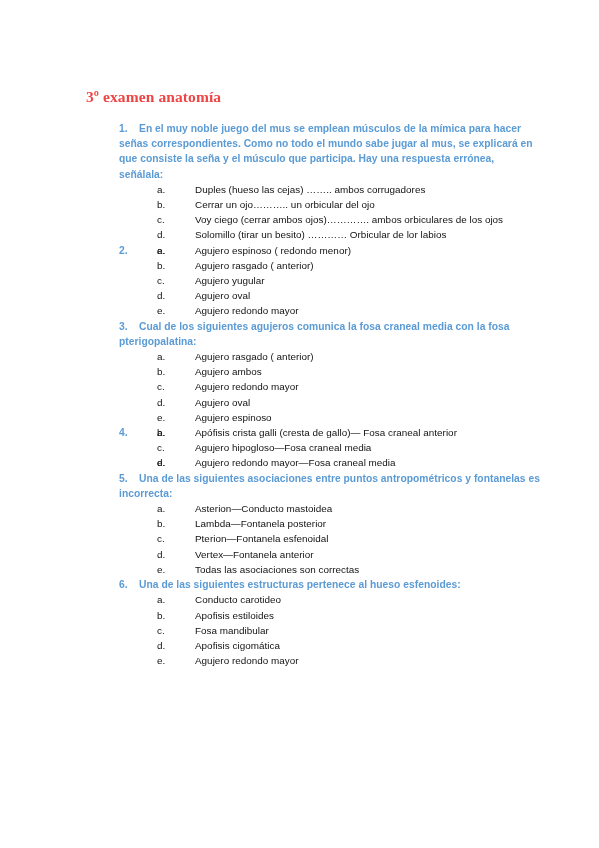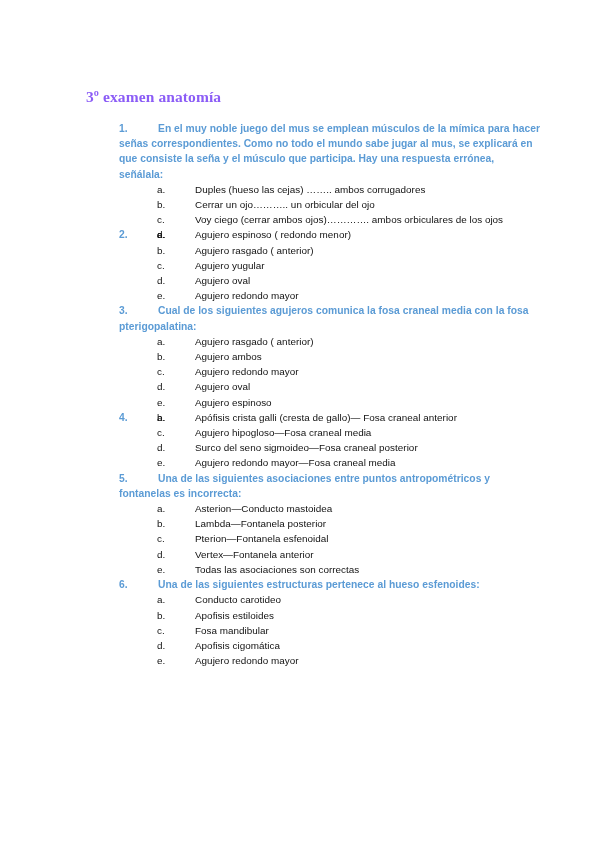--- a/index.html
+++ b/index.html
@@ -23,21 +23,21 @@
     background: #ffffff;
   }
 
   .doc-title {
     position: absolute;
     left: 86px;
     top: 88px;
     font-family: "Liberation Serif", serif;
     font-weight: bold;
     font-size: 15.5px;
-    color: #8b5cf6;
+    color: #ef4444;
     letter-spacing: 0.1px;
     white-space: nowrap;
   }
 
   .content {
     position: absolute;
     left: 0;
     top: 121px;
     width: 599px;
   }
@@ -64,21 +64,21 @@
     position: absolute;
     left: 119px;
     top: 0;
     width: 38px;
     font-weight: bold;
     color: #5B9BD5;
   }
 
   .q-text {
     display: inline;
-    margin-left: 39px;
+    margin-left: 20px;
   }
 
   
   .options {
     margin: 0;
     padding: 0;
   }
 
   .option {
     position: relative;
@@ -112,21 +112,21 @@
 
   <div class="doc-title">3º examen anatomía</div>
 
   <div class="content">
       <div class="question">
         <div class="q-line"><span class="q-num">1.</span><span class="q-text">En el muy noble juego del mus se emplean músculos de la mímica para hacer señas correspondientes. Como no todo el mundo sabe jugar al mus, se explicará en que consiste la seña y el músculo que participa. Hay una respuesta errónea, señálala:</span></div>
         <div class="options">
           <div class="option"><span class="opt-letter">a.</span><span class="opt-text">Duples (hueso las cejas) …….. ambos corrugadores</span></div>
           <div class="option"><span class="opt-letter">b.</span><span class="opt-text">Cerrar un ojo……….. un orbicular del ojo</span></div>
           <div class="option"><span class="opt-letter">c.</span><span class="opt-text">Voy ciego (cerrar ambos ojos)…………. ambos orbiculares de los ojos</span></div>
-          <div class="option"><span class="opt-letter">d.</span></div>
+          <div class="option"><span class="opt-letter">d.</span><span class="opt-text">Solomillo (tirar un besito) ………… Orbicular de lor labios</span></div>
           <div class="option"><span class="opt-letter">e.</span></div>
         </div>
       </div>
       <div class="question">
         <div class="q-line"><span class="q-num">2.</span></div>
         <div class="options">
           <div class="option"><span class="opt-letter">a.</span><span class="opt-text">Agujero espinoso ( redondo menor)</span></div>
           <div class="option"><span class="opt-letter">b.</span><span class="opt-text">Agujero rasgado ( anterior)</span></div>
           <div class="option"><span class="opt-letter">c.</span><span class="opt-text">Agujero yugular</span></div>
           <div class="option"><span class="opt-letter">d.</span><span class="opt-text">Agujero oval</span></div>
@@ -142,21 +142,21 @@
           <div class="option"><span class="opt-letter">d.</span><span class="opt-text">Agujero oval</span></div>
           <div class="option"><span class="opt-letter">e.</span><span class="opt-text">Agujero espinoso</span></div>
         </div>
       </div>
       <div class="question">
         <div class="q-line"><span class="q-num">4.</span></div>
         <div class="options">
           <div class="option"><span class="opt-letter">a.</span></div>
           <div class="option"><span class="opt-letter">b.</span><span class="opt-text">Apófisis crista galli (cresta de gallo)— Fosa craneal anterior</span></div>
           <div class="option"><span class="opt-letter">c.</span><span class="opt-text">Agujero hipogloso—Fosa craneal media</span></div>
-          <div class="option"><span class="opt-letter">d.</span><span class="opt-text">Surco del seno sigmoideo—Fosa craneal posterior</span></div>
+          <div class="option"><span class="opt-letter">d.</span></div>
           <div class="option"><span class="opt-letter">e.</span><span class="opt-text">Agujero redondo mayor—Fosa craneal media</span></div>
         </div>
       </div>
       <div class="question">
         <div class="q-line"><span class="q-num">5.</span><span class="q-text">Una de las siguientes asociaciones entre puntos antropométricos y fontanelas es incorrecta:</span></div>
         <div class="options">
           <div class="option"><span class="opt-letter">a.</span><span class="opt-text">Asterion—Conducto mastoidea</span></div>
           <div class="option"><span class="opt-letter">b.</span><span class="opt-text">Lambda—Fontanela posterior</span></div>
           <div class="option"><span class="opt-letter">c.</span><span class="opt-text">Pterion—Fontanela esfenoidal</span></div>
           <div class="option"><span class="opt-letter">d.</span><span class="opt-text">Vertex—Fontanela anterior</span></div>

